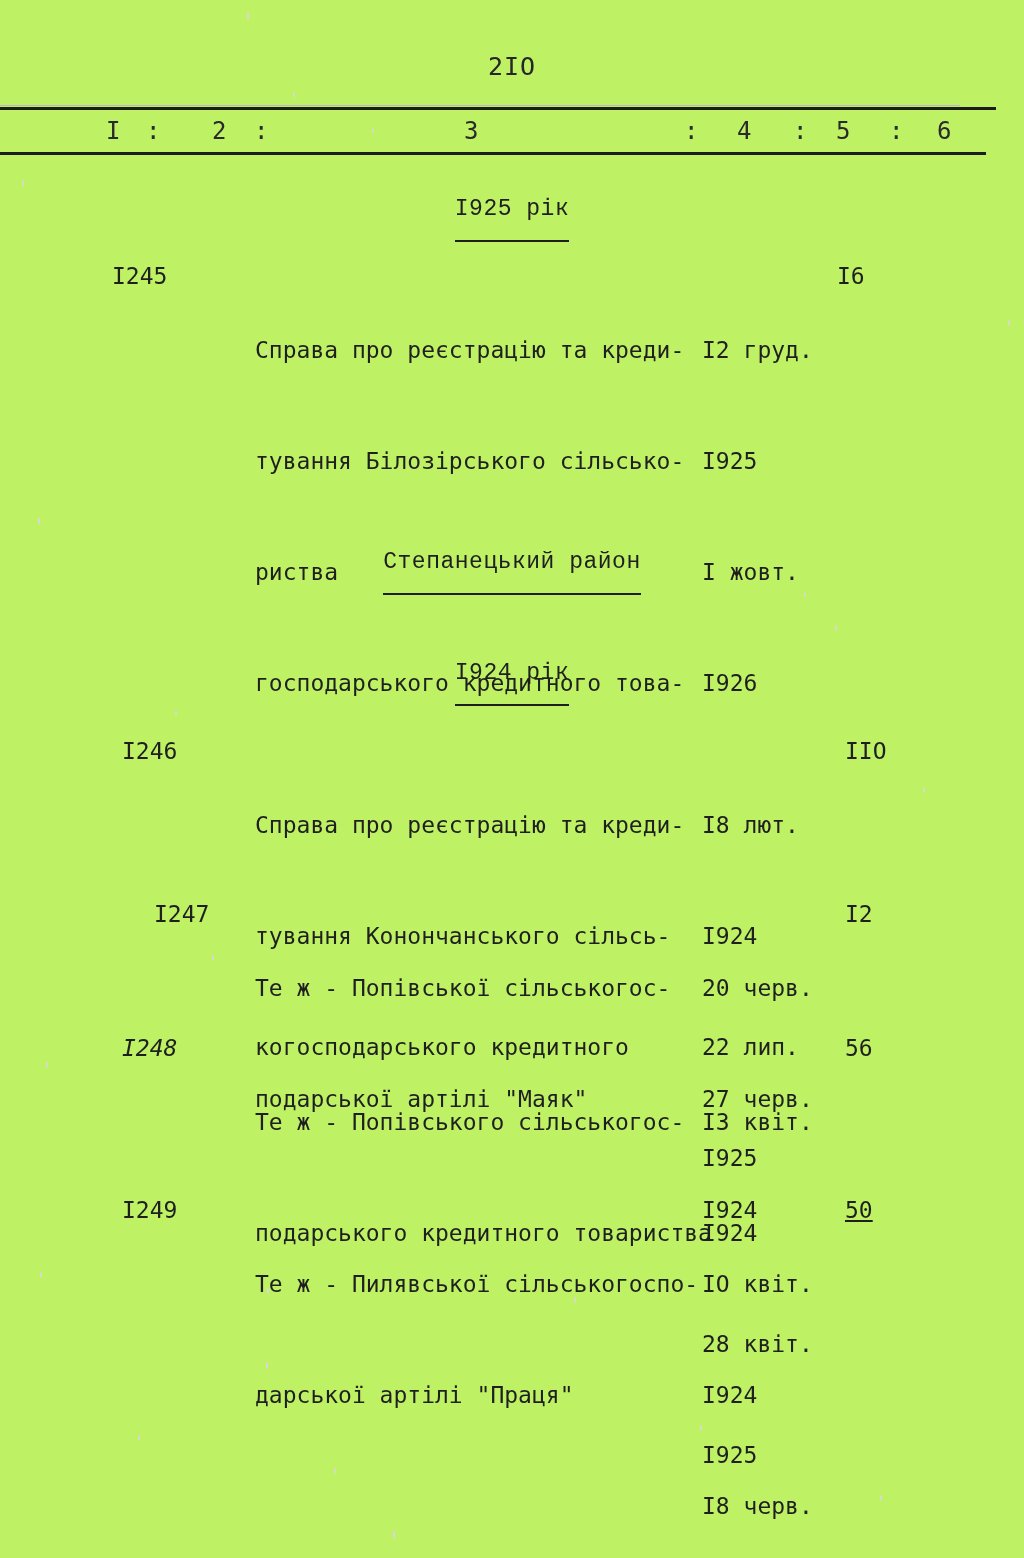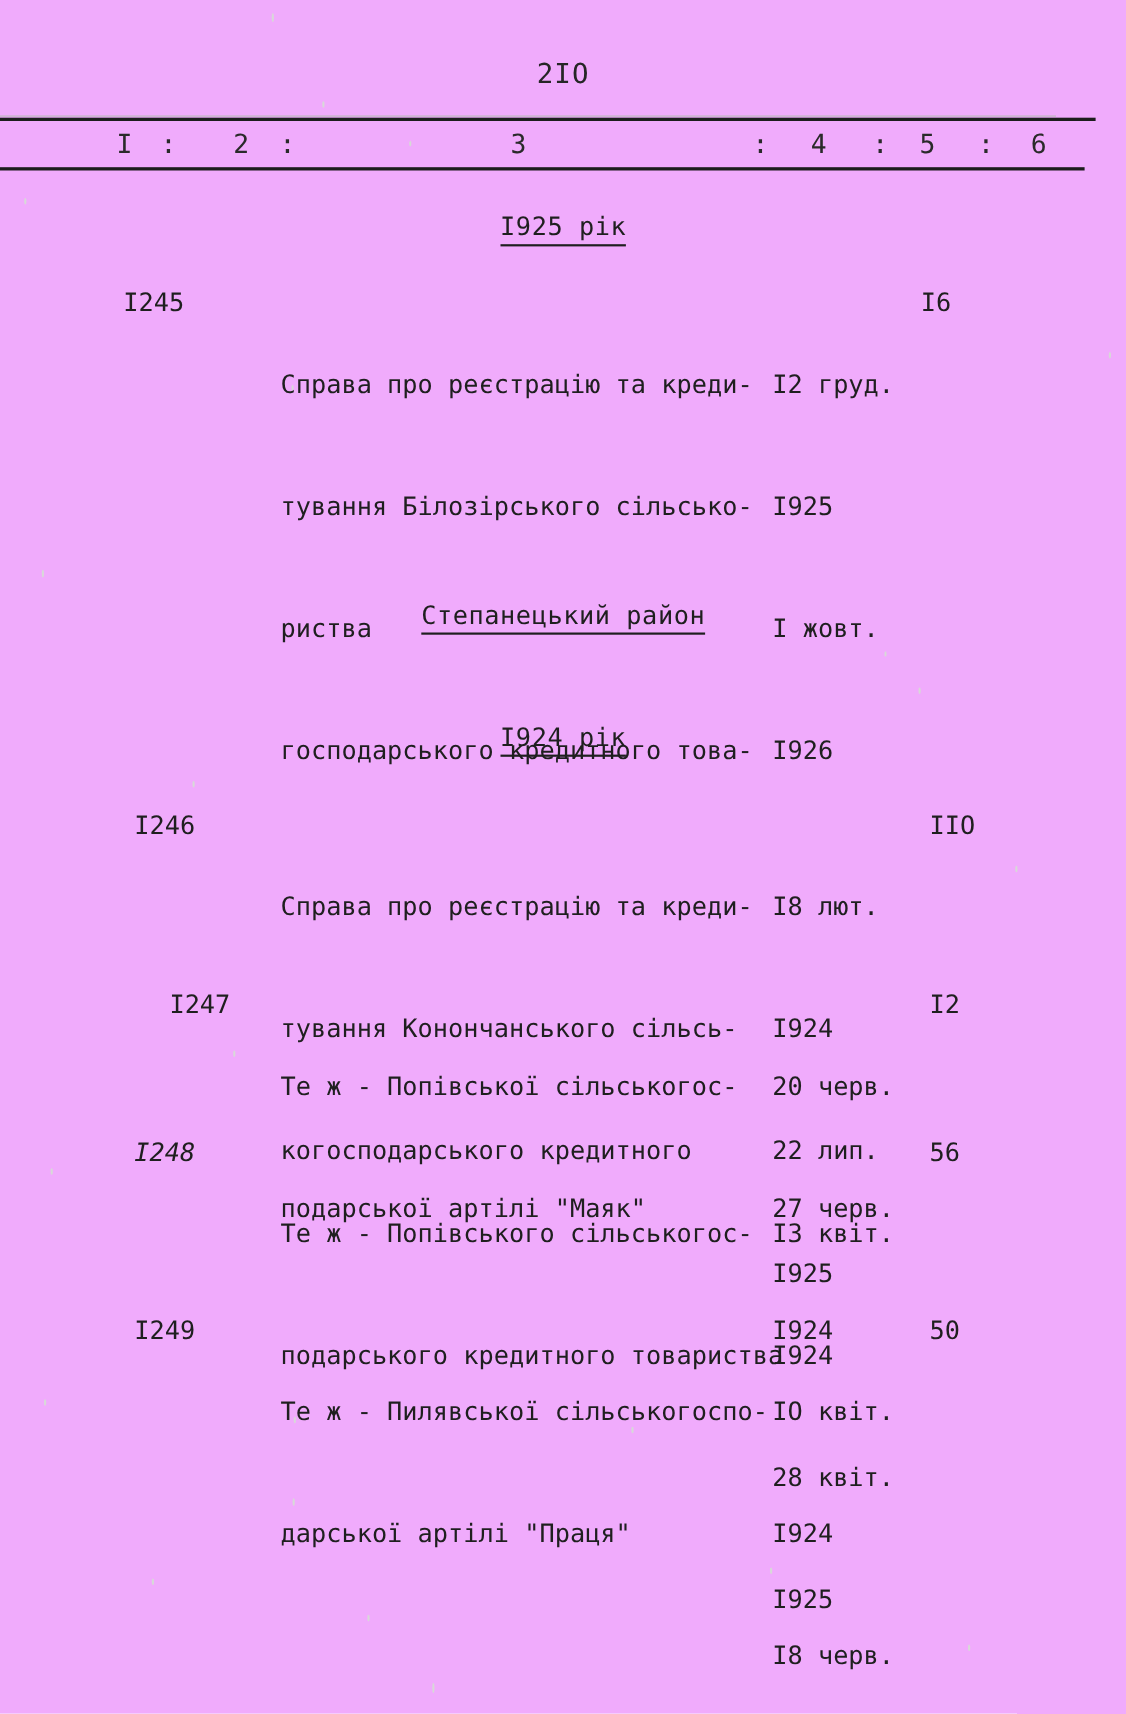--- a/index.html
+++ b/index.html
@@ -9,21 +9,21 @@
     background: #ffffff;
   }
   body {
     font-family: "DejaVu Sans Mono", "Liberation Mono", monospace;
     color: #1a1a1a;
   }
   #page {
     position: relative;
     width: 1024px;
     height: 1558px;
-    background: #f0abfc;
+    background: #bef264;
     overflow: hidden;
   }
 
   
   .speck {
     position: absolute;
     background: #d8d8d8;
     border-radius: 50%;
     pointer-events: none;
   }
@@ -71,21 +71,22 @@
     position: absolute;
     left: 0; right: 0;
     text-align: center;
     font-size: 23px;
     letter-spacing: 0.5px;
     color: #1f1f1f;
   }
   .heading u {
     text-decoration: none;
     border-bottom: 2px solid #1f1f1f;
-    padding-bottom: 2px;
+    padding-bottom: 18px;
+    font-family: Liberation Mono, monospace;
   }
 
   
   .entry { position: absolute; }
   .entry .col-id,
   .entry .col-desc,
   .entry .col-dates,
   .entry .col-count {
     position: absolute;
     font-size: 23px;
@@ -202,21 +203,21 @@
     <div class="col-desc">
       <span class="desc-line">Те ж - Пилявської сільськогоспо-</span>
       <span class="desc-line">дарської артілі "Праця"</span>
     </div>
     <div class="col-dates">
       <span class="date-line">IO квіт.</span>
       <span class="date-line">I924</span>
       <span class="date-line">I8 черв.</span>
       
     </div>
-    <div class="col-count" style="left:845px;">50</div>
+    <div class="col-count" style="left:845px;text-decoration:underline;">50</div>
   </div>
 
   <div class="speck" style="left:247px;  top:12px;   width:2px; height:8px;"></div>
   <div class="speck" style="left:293px;  top:92px;   width:2px; height:6px;"></div>
   <div class="speck" style="left:372px;  top:128px;  width:2px; height:5px;"></div>
   <div class="speck" style="left:22px;   top:180px;  width:2px; height:6px;"></div>
   <div class="speck" style="left:1008px; top:320px;  width:2px; height:6px;"></div>
   <div class="speck" style="left:265px;  top:350px;  width:2px; height:5px;"></div>
   <div class="speck" style="left:38px;   top:518px;  width:2px; height:7px;"></div>
   <div class="speck" style="left:835px;  top:625px;  width:2px; height:6px;"></div>

